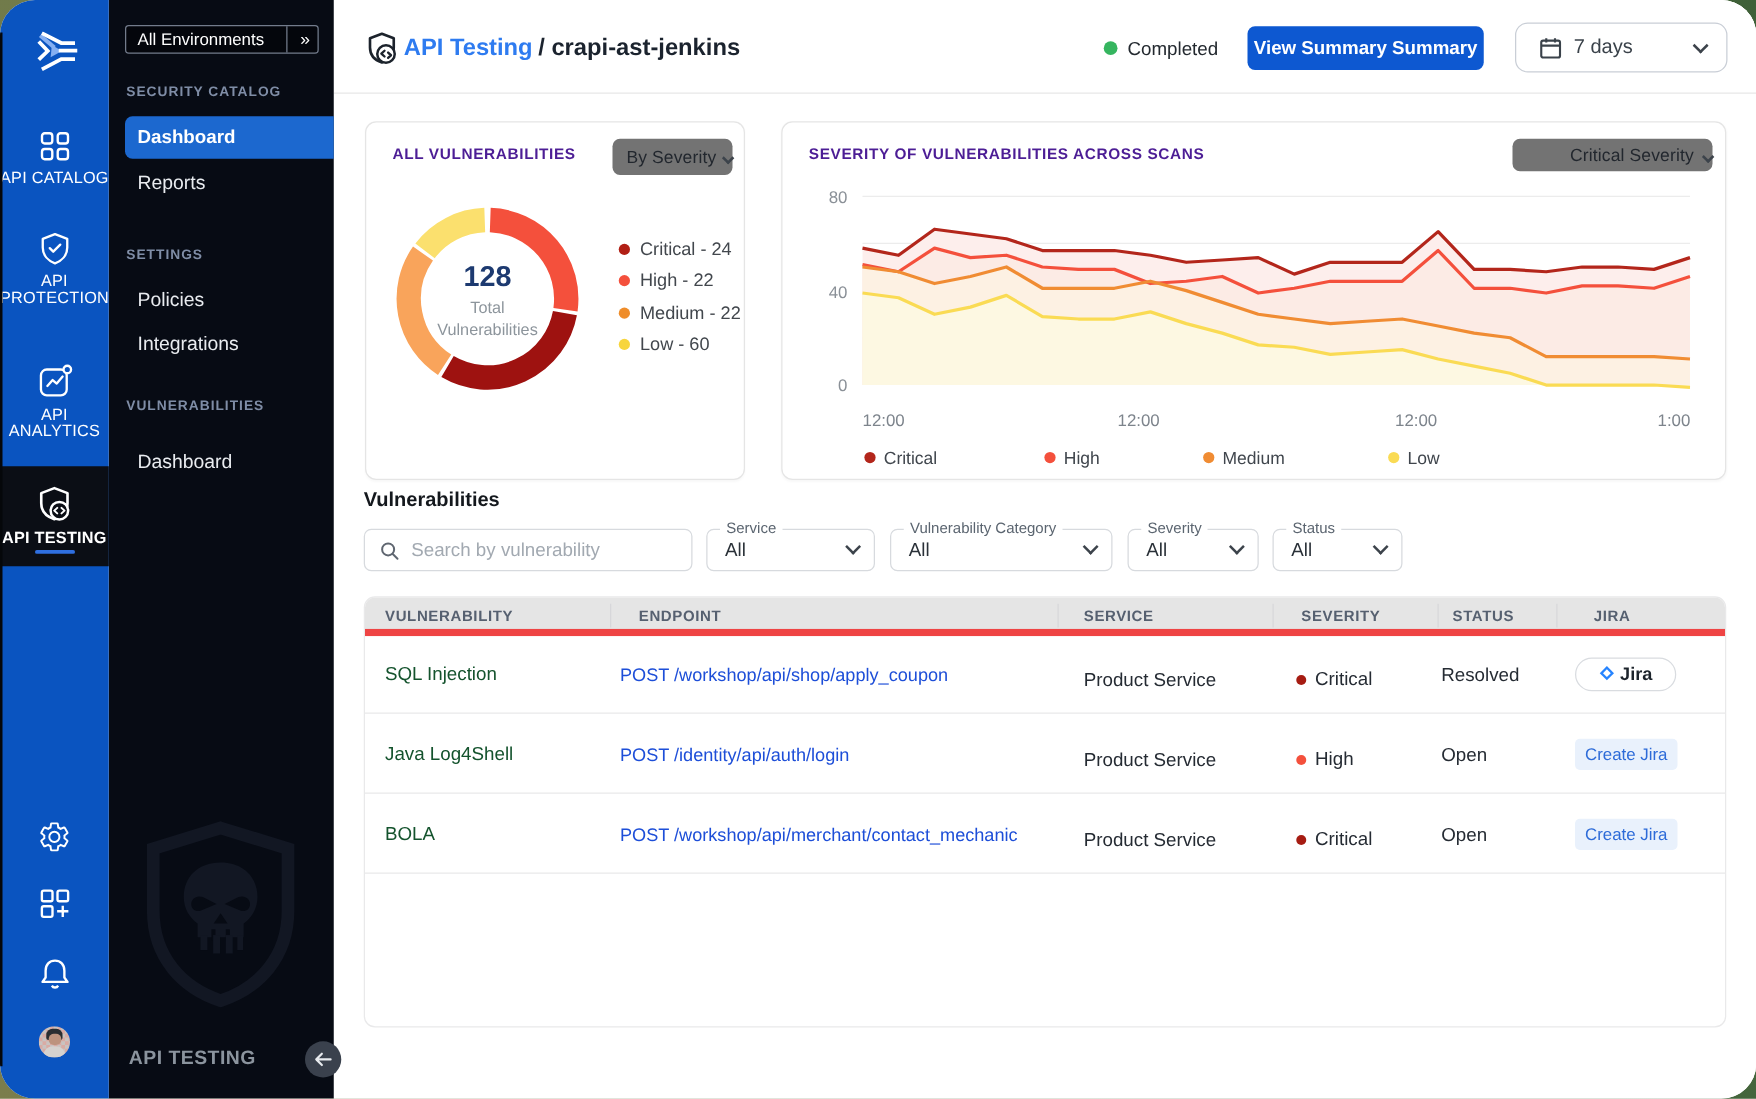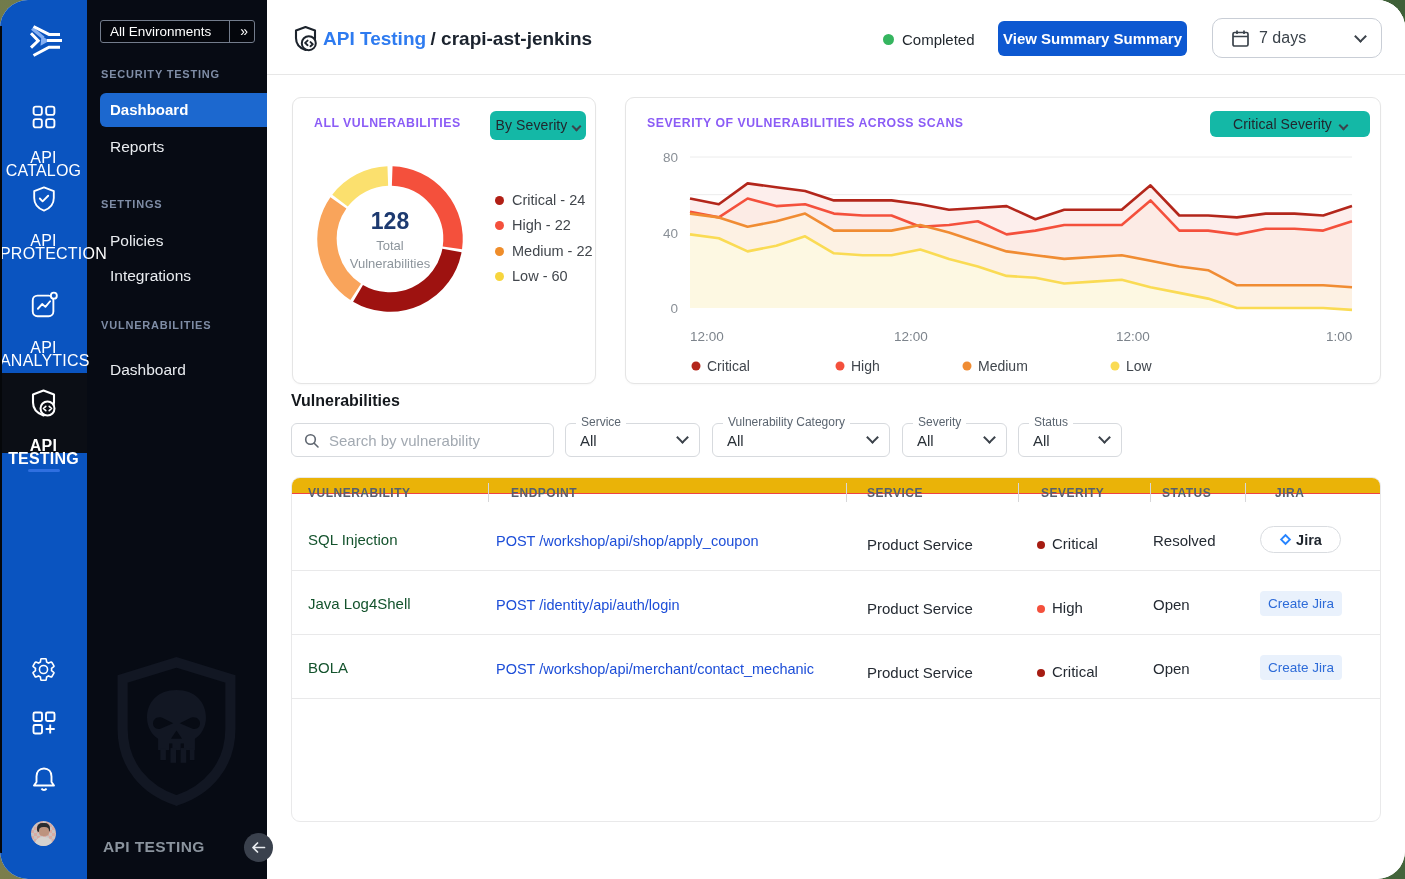--- a/index.html
+++ b/index.html
@@ -6,21 +6,21 @@
 html,body { width:1405px; height:879px; font-family:"Liberation Sans",sans-serif; }
 body { background:linear-gradient(75deg,#7b7d4c 0%,#637849 35%,#4b6c41 65%,#3f6038 100%); position:relative; overflow:hidden; }
 .app { position:absolute; inset:0; border-radius:28px; overflow:hidden; background:#fff; }
 .iconbar { position:absolute; left:0; top:0; bottom:0; width:87px; background:#0a54c0; }
 .sidebar { position:absolute; left:87px; top:0; bottom:0; width:180px; background:#070b14; }
 .main { position:absolute; left:267px; top:0; right:0; bottom:0; background:#fff; }
 .abs { position:absolute; }
 
 
 .ib-item { position:absolute; left:0; width:87px; text-align:center; color:#fff; }
-.ib-label { font-size:16px; line-height:13px; letter-spacing:.2px; margin-top:17px; }
+.ib-label { font-size:13px; line-height:13px; letter-spacing:.2px; margin-top:0; }
 .ib-active { position:absolute; left:0; width:87px; top:373px; height:80px; background:#0b0e15; text-align:center; color:#fff; }
 .ib-underline { width:32px; height:3px; background:#2f6fe0; border-radius:2px; margin:4px auto 0; }
 
 
 .env-box { position:absolute; left:13px; top:20px; width:155px; height:23px; border:1px solid #737c8c; border-radius:3px; background:#04060c; color:#fff; font-size:13px; }
 .env-box .txt { position:absolute; left:9px; top:3px; font-size:13.5px; }
 .env-box .sep { position:absolute; right:24px; top:0; bottom:0; width:1px; background:#737c8c; }
 .env-box .chev { position:absolute; right:6px; top:2px; color:#fff; font-size:14px; }
 .sec-label { position:absolute; left:14px; color:#7f8da6; font-size:11px; font-weight:bold; letter-spacing:.8px; }
 .nav-active { position:absolute; left:13px; right:0; top:93px; height:34px; background:#1c68cf; border-radius:6px 0 0 6px; color:#fff; font-weight:bold; font-size:15px; line-height:34px; padding-left:10px; }
@@ -32,37 +32,37 @@
 
 .hdr { position:absolute; left:0; right:0; top:0; height:75px; border-bottom:1px solid #e7e7e7; background:#fff; }
 .crumb-blue { color:#2e7bf0; font-weight:bold; font-size:19px; }
 .crumb-dark { color:#1b232e; font-weight:bold; font-size:19px; }
 .completed-dot { display:inline-block; width:11px; height:11px; border-radius:50%; background:#35b55f; margin-right:8px; }
 .btn-primary { position:absolute; left:731px; top:21px; width:189px; height:35px; background:#0d58d1; border-radius:6px; color:#fff; font-weight:bold; font-size:15px; text-align:center; line-height:35px; }
 .daysel { position:absolute; left:945px; top:18px; width:170px; height:40px; border:1px solid #c9ced6; border-radius:10px; background:#fff; }
 
 
 .card { position:absolute; background:#fff; border:1px solid #e5e5e5; border-radius:9px; box-shadow:0 1px 2px rgba(0,0,0,.03); }
-.card-title { font-size:12.3px; font-weight:bold; color:#8b5cf6; letter-spacing:.5px; }
-.chip { background:#14b8a6; border-radius:6px; font-size:14px; color:#22272e; text-align:center; letter-spacing:.1px; }
+.card-title { font-size:12.3px; font-weight:bold; color:#4c1d95; letter-spacing:.5px; }
+.chip { background:#737373; border-radius:6px; font-size:14px; color:#22272e; text-align:right; letter-spacing:.1px; }
 .legend-dot { display:inline-block; width:9px; height:9px; border-radius:50%; margin-right:8px; }
 .leg-row { position:absolute; font-size:14.5px; color:#42474d; white-space:nowrap; }
 
 
 .vuln-h { position:absolute; left:24px; top:392px; font-size:16px; font-weight:bold; color:#14181d; }
 .search { position:absolute; left:24px; top:423px; width:263px; height:34px; border:1px solid #d7dade; border-radius:6px; color:#a2a9b1; font-size:15px; }
 .msel { position:absolute; top:423px; height:34px; border:1px solid #d7dade; border-radius:6px; font-size:15px; color:#2a3138; }
 .msel .lbl { position:absolute; top:-9px; left:10px; background:#fff; padding:0 5px; font-size:12px; color:#5b6570; }
 .msel .val { position:absolute; left:14px; top:8px; }
 .msel .ch { position:absolute; right:12px; top:9px; }
 .chev-i { display:inline-block; width:9px; height:9px; border-right:2px solid #3c434b; border-bottom:2px solid #3c434b; transform:rotate(45deg); }
 
 
 .tbl { position:absolute; left:24px; top:477px; width:1090px; height:345px; border:1px solid #e9e9ea; border-radius:9px; }
-.thead { position:absolute; left:0; right:0; top:0; height:16px; background:#eab308; border-radius:8px 8px 0 0; border-bottom:1px solid #ef4444; }
+.thead { position:absolute; left:0; right:0; top:0; height:31px; background:#e5e5e5; border-radius:8px 8px 0 0; border-bottom:6px solid #ef4444; }
 .th { position:absolute; top:8px; font-size:12px; font-weight:bold; color:#566070; letter-spacing:.5px; }
 .th-sep { position:absolute; top:5px; height:19px; width:1px; background:#d7d7da; }
 .trow { position:absolute; left:0; right:0; height:64px; border-bottom:1px solid #e9e9ea; }
 .tlink { position:absolute; left:16px; top:24px; font-size:15px; color:#14532d; }
 .tend { position:absolute; left:204px; top:26px; font-size:14.5px; color:#1d4ed8; }
 .tsvc { position:absolute; left:575px; top:29px; font-size:15px; color:#252b33; }
 .tsev { position:absolute; left:745px; top:28px; font-size:15px; color:#252b33; }
 .tstat { position:absolute; left:861px; top:25px; font-size:15px; color:#252b33; }
 .sev-dot { display:inline-block; width:8px; height:8px; border-radius:50%; margin-right:7px; }
 .jira-btn { position:absolute; left:968px; top:19px; width:81px; height:27px; border:1px solid #d9dce0; border-radius:14px; background:#fff; text-align:center; font-size:14.5px; font-weight:bold; color:#1d242c; line-height:26px; }
@@ -229,21 +229,21 @@
   </div>
 
 </div>
 
 <div class="sidebar">
   <div class="env-box">
         <span class="txt">All Environments</span>
         <span class="sep"></span>
         <span class="chev">»</span>
       </div>
-  <div class="sec-label" style="top:68px">SECURITY TESTING</div>
+  <div class="sec-label" style="top:68px">SECURITY CATALOG</div>
   <div class="nav-active">Dashboard</div>
   <div class="nav-item" style="top:138px">Reports</div>
   <div class="sec-label" style="top:198px">SETTINGS</div>
   <div class="nav-item" style="top:232px">Policies</div>
   <div class="nav-item" style="top:267px">Integrations</div>
   <div class="sec-label" style="top:319px">VULNERABILITIES</div>
   <div class="nav-item" style="top:361px">Dashboard</div>
   <svg class="skull" width="131" height="152" viewBox="0 0 135 165">
     <path d="M67.5 8 L126 26 V80 C126 120 101 147 67.5 158 C34 147 9 120 9 80 V26 Z" fill="none" stroke="#121723" stroke-width="11"></path>
     <g fill="#121723">

